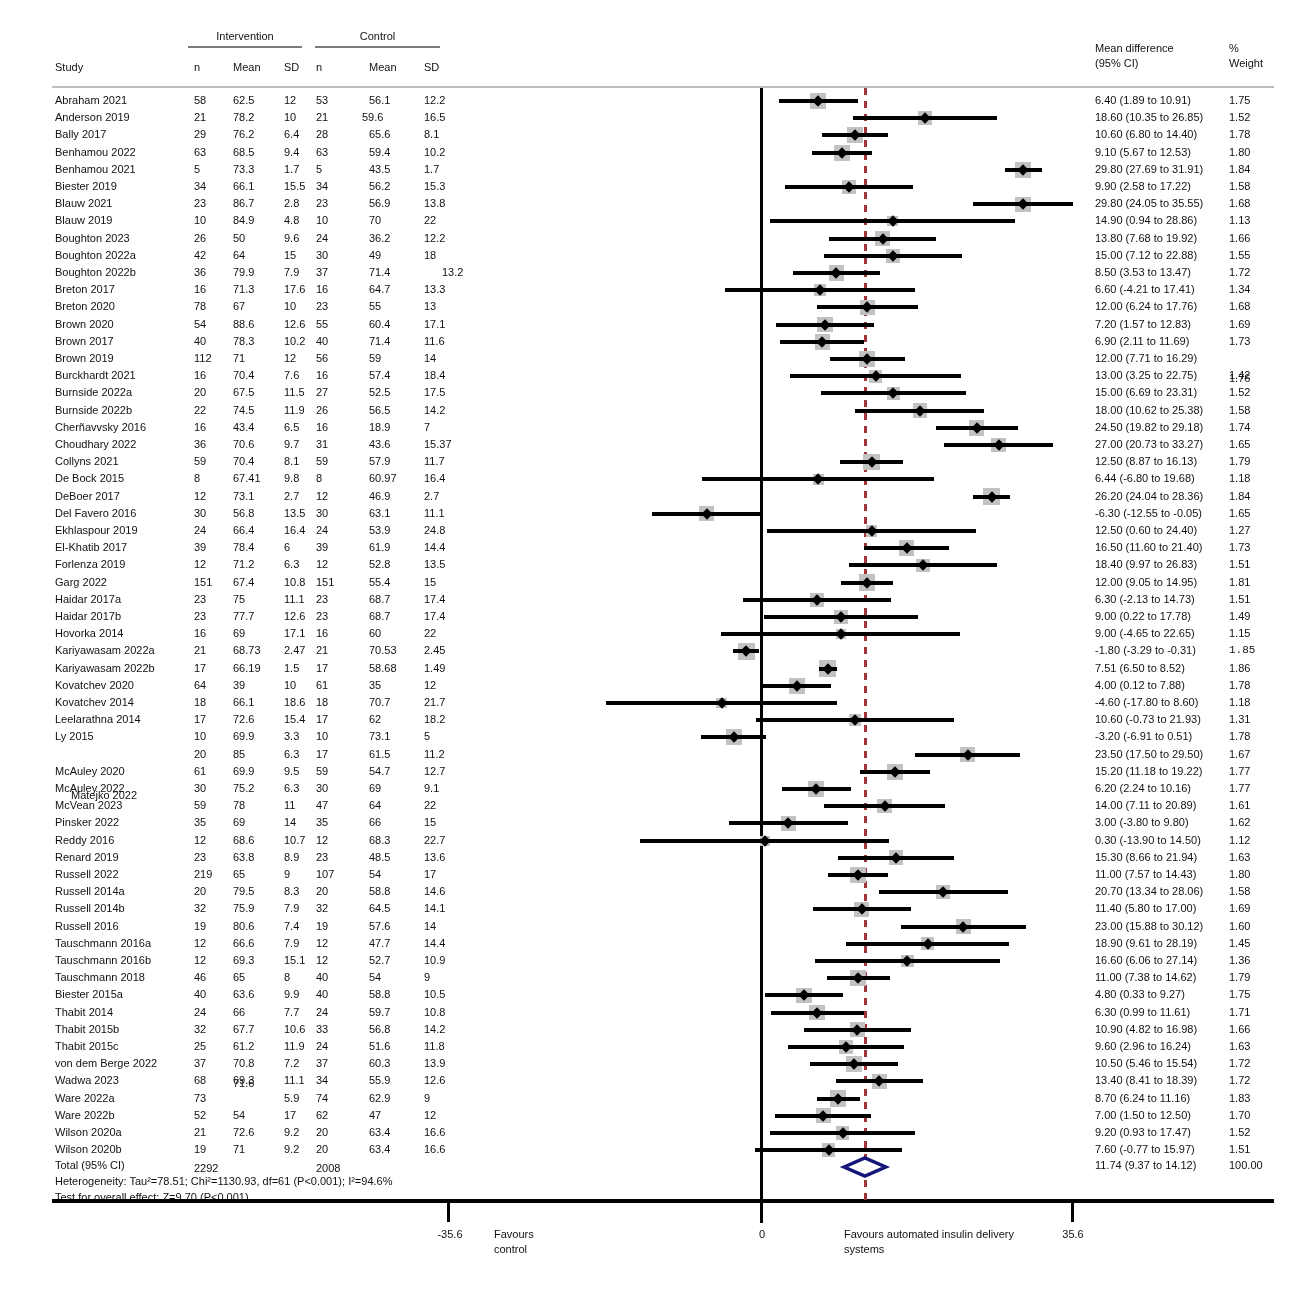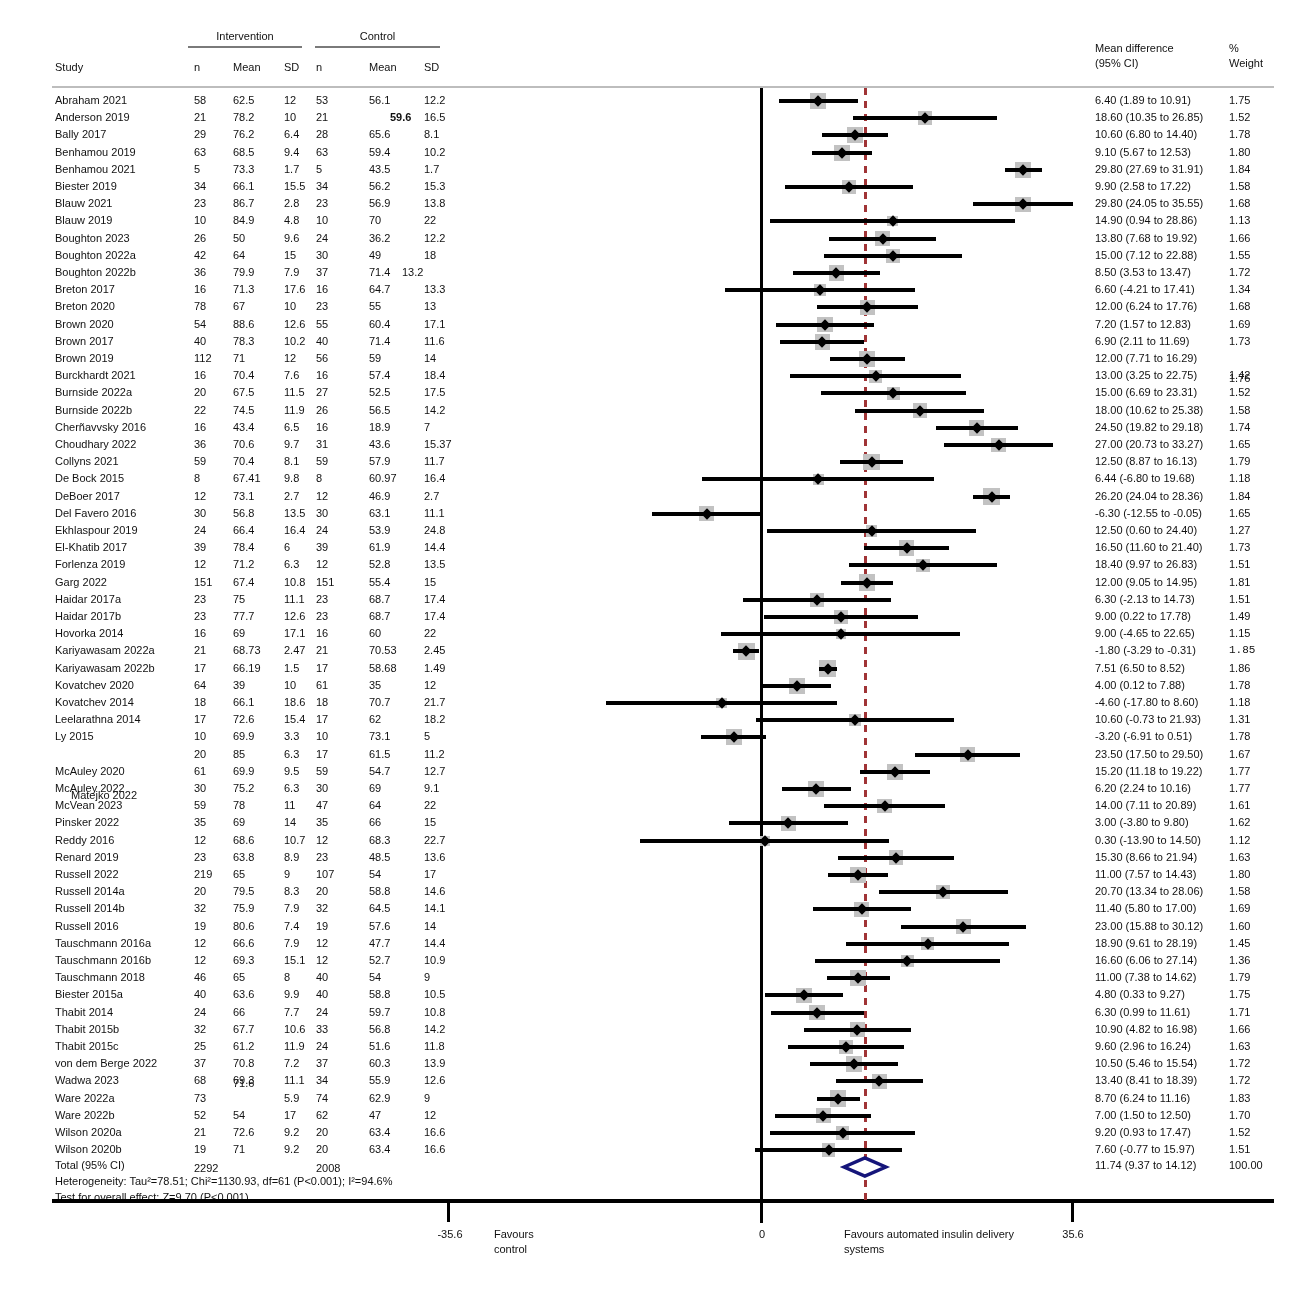--- a/index.html
+++ b/index.html
@@ -61,40 +61,40 @@
       <div class="row-cell" style="left: 1095px; top: 92px;">6.40 (1.89 to 10.91)</div>
       <div class="row-cell" style="left: 1229px; top: 92px;">1.75</div>
       <div class="sq" style="left: 810.189px; top: 93.125px; width: 15.75px; height: 15.75px; background: rgb(194, 194, 194);"></div>
       <div class="ci-line" style="left: 778.556px; top: 99px; width: 79.0152px; height: 4px; background: rgb(0, 0, 0);"></div>
       <div class="pt" style="left: 814.064px; top: 97px; background: rgb(0, 0, 0);"></div>
       <div class="row-cell" style="left: 55px; top: 109.2px;">Anderson 2019</div>
       <div class="row-cell" style="left: 194px; top: 109.2px;">21</div>
       <div class="row-cell" style="left: 233px; top: 109.2px;">78.2</div>
       <div class="row-cell" style="left: 284px; top: 109.2px;">10</div>
       <div class="row-cell" style="left: 316px; top: 109.2px;">21</div>
-      <div class="row-cell" style="left: 390px; top: 109.2px; font-weight: bold;">59.6</div>
+      <div class="row-cell" style="left: 362px; top: 109.2px;">59.6</div>
       <div class="row-cell" style="left: 424px; top: 109.2px;">16.5</div>
       <div class="row-cell" style="left: 1095px; top: 109.2px;">18.60 (10.35 to 26.85)</div>
       <div class="row-cell" style="left: 1229px; top: 109.2px;">1.52</div>
       <div class="sq" style="left: 918.096px; top: 111.36px; width: 13.68px; height: 13.68px; background: rgb(194, 194, 194);"></div>
       <div class="ci-line" style="left: 852.666px; top: 116.2px; width: 144.54px; height: 4px; background: rgb(0, 0, 0);"></div>
       <div class="pt" style="left: 920.936px; top: 114.2px; background: rgb(0, 0, 0);"></div>
       <div class="row-cell" style="left: 55px; top: 126.4px;">Bally 2017</div>
       <div class="row-cell" style="left: 194px; top: 126.4px;">29</div>
       <div class="row-cell" style="left: 233px; top: 126.4px;">76.2</div>
       <div class="row-cell" style="left: 284px; top: 126.4px;">6.4</div>
       <div class="row-cell" style="left: 316px; top: 126.4px;">28</div>
       <div class="row-cell" style="left: 369px; top: 126.4px;">65.6</div>
       <div class="row-cell" style="left: 424px; top: 126.4px;">8.1</div>
       <div class="row-cell" style="left: 1095px; top: 126.4px;">10.60 (6.80 to 14.40)</div>
       <div class="row-cell" style="left: 1229px; top: 126.4px;">1.78</div>
       <div class="sq" style="left: 846.846px; top: 127.39px; width: 16.02px; height: 16.02px; background: rgb(194, 194, 194);"></div>
       <div class="ci-line" style="left: 821.568px; top: 133.4px; width: 66.576px; height: 4px; background: rgb(0, 0, 0);"></div>
       <div class="pt" style="left: 850.856px; top: 131.4px; background: rgb(0, 0, 0);"></div>
-      <div class="row-cell" style="left: 55px; top: 143.6px;">Benhamou 2019</div>
+      <div class="row-cell" style="left: 55px; top: 143.6px;">Benhamou 2022</div>
       <div class="row-cell" style="left: 194px; top: 143.6px;">63</div>
       <div class="row-cell" style="left: 233px; top: 143.6px;">68.5</div>
       <div class="row-cell" style="left: 284px; top: 143.6px;">9.4</div>
       <div class="row-cell" style="left: 316px; top: 143.6px;">63</div>
       <div class="row-cell" style="left: 369px; top: 143.6px;">59.4</div>
       <div class="row-cell" style="left: 424px; top: 143.6px;">10.2</div>
       <div class="row-cell" style="left: 1095px; top: 143.6px;">9.10 (5.67 to 12.53)</div>
       <div class="row-cell" style="left: 1229px; top: 143.6px;">1.80</div>
       <div class="sq" style="left: 833.616px; top: 144.5px; width: 16.2px; height: 16.2px; background: rgb(194, 194, 194);"></div>
       <div class="ci-line" style="left: 811.669px; top: 150.6px; width: 60.0936px; height: 4px; background: rgb(0, 0, 0);"></div>
@@ -170,21 +170,21 @@
       <div class="row-cell" style="left: 1229px; top: 246.8px;">1.55</div>
       <div class="sq" style="left: 886.425px; top: 248.825px; width: 13.95px; height: 13.95px; background: rgb(194, 194, 194);"></div>
       <div class="ci-line" style="left: 824.371px; top: 253.8px; width: 138.058px; height: 4px; background: rgb(0, 0, 0);"></div>
       <div class="pt" style="left: 889.4px; top: 251.8px; background: rgb(0, 0, 0);"></div>
       <div class="row-cell" style="left: 55px; top: 264px;">Boughton 2022b</div>
       <div class="row-cell" style="left: 194px; top: 264px;">36</div>
       <div class="row-cell" style="left: 233px; top: 264px;">79.9</div>
       <div class="row-cell" style="left: 284px; top: 264px;">7.9</div>
       <div class="row-cell" style="left: 316px; top: 264px;">37</div>
       <div class="row-cell" style="left: 369px; top: 264px;">71.4</div>
-      <div class="row-cell" style="left: 402px; top: 264px;">13.2</div>
+      <div class="row-cell" style="left: 442px; top: 264px;">13.2</div>
       <div class="row-cell" style="left: 1095px; top: 264px;">8.50 (3.53 to 13.47)</div>
       <div class="row-cell" style="left: 1229px; top: 264px;">1.72</div>
       <div class="sq" style="left: 828.72px; top: 265.26px; width: 15.48px; height: 15.48px; background: rgb(194, 194, 194);"></div>
       <div class="ci-line" style="left: 792.923px; top: 271px; width: 87.0744px; height: 4px; background: rgb(0, 0, 0);"></div>
       <div class="pt" style="left: 832.46px; top: 269px; background: rgb(0, 0, 0);"></div>
       <div class="row-cell" style="left: 55px; top: 281.2px;">Breton 2017</div>
       <div class="row-cell" style="left: 194px; top: 281.2px;">16</div>
       <div class="row-cell" style="left: 233px; top: 281.2px;">71.3</div>
       <div class="row-cell" style="left: 284px; top: 281.2px;">17.6</div>
       <div class="row-cell" style="left: 316px; top: 281.2px;">16</div>

